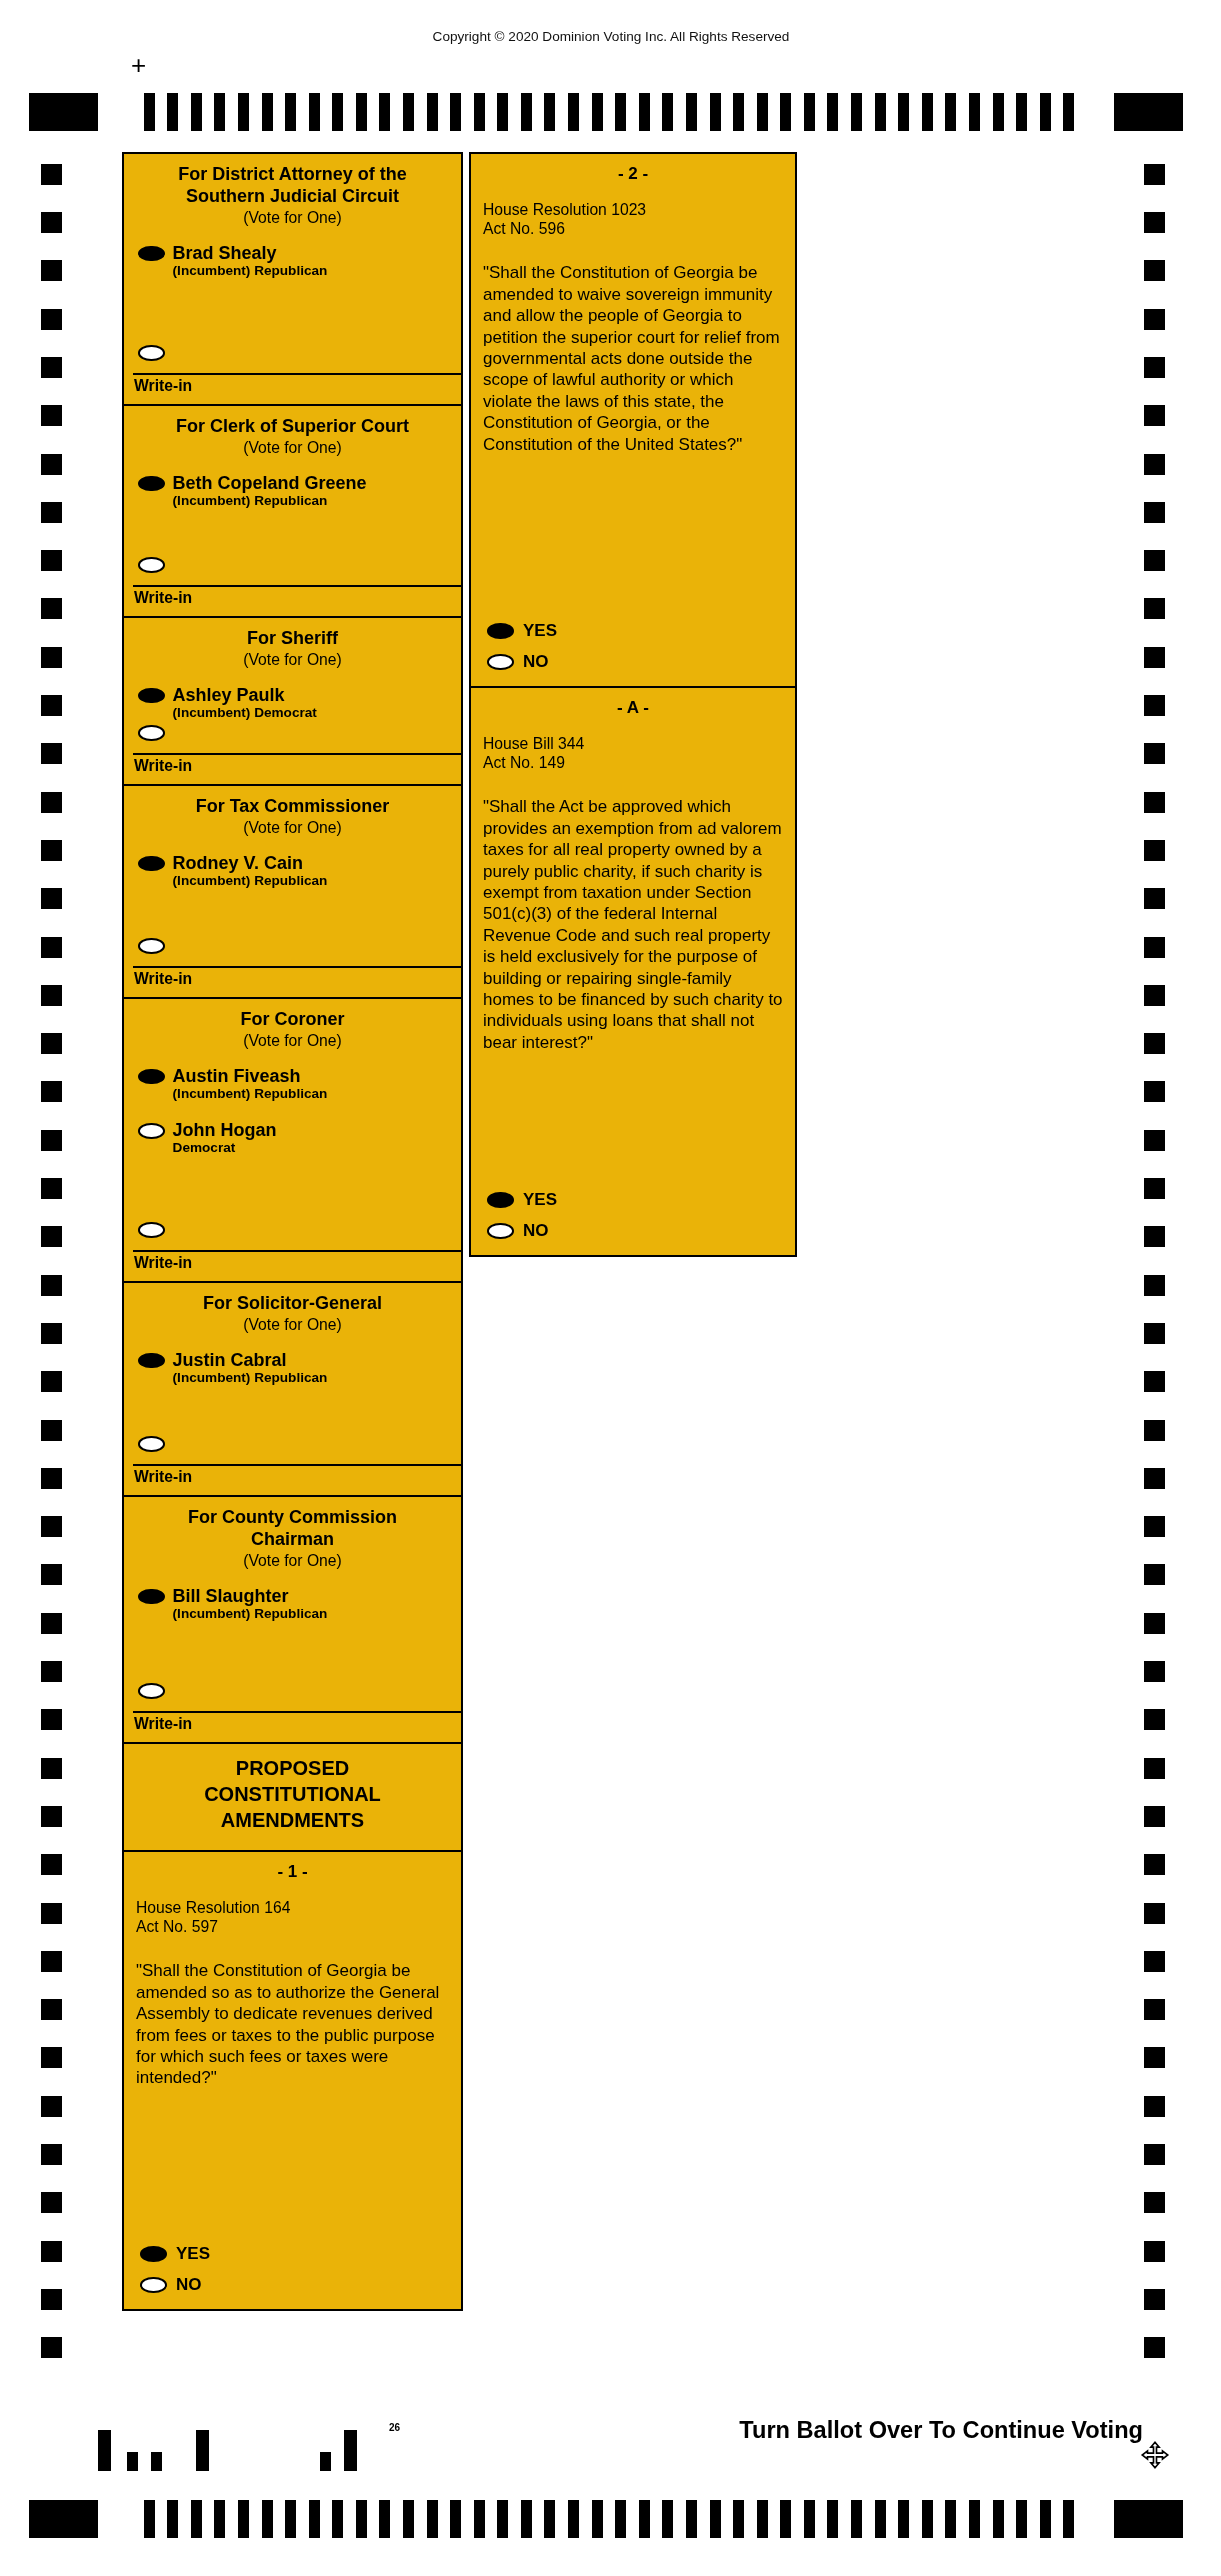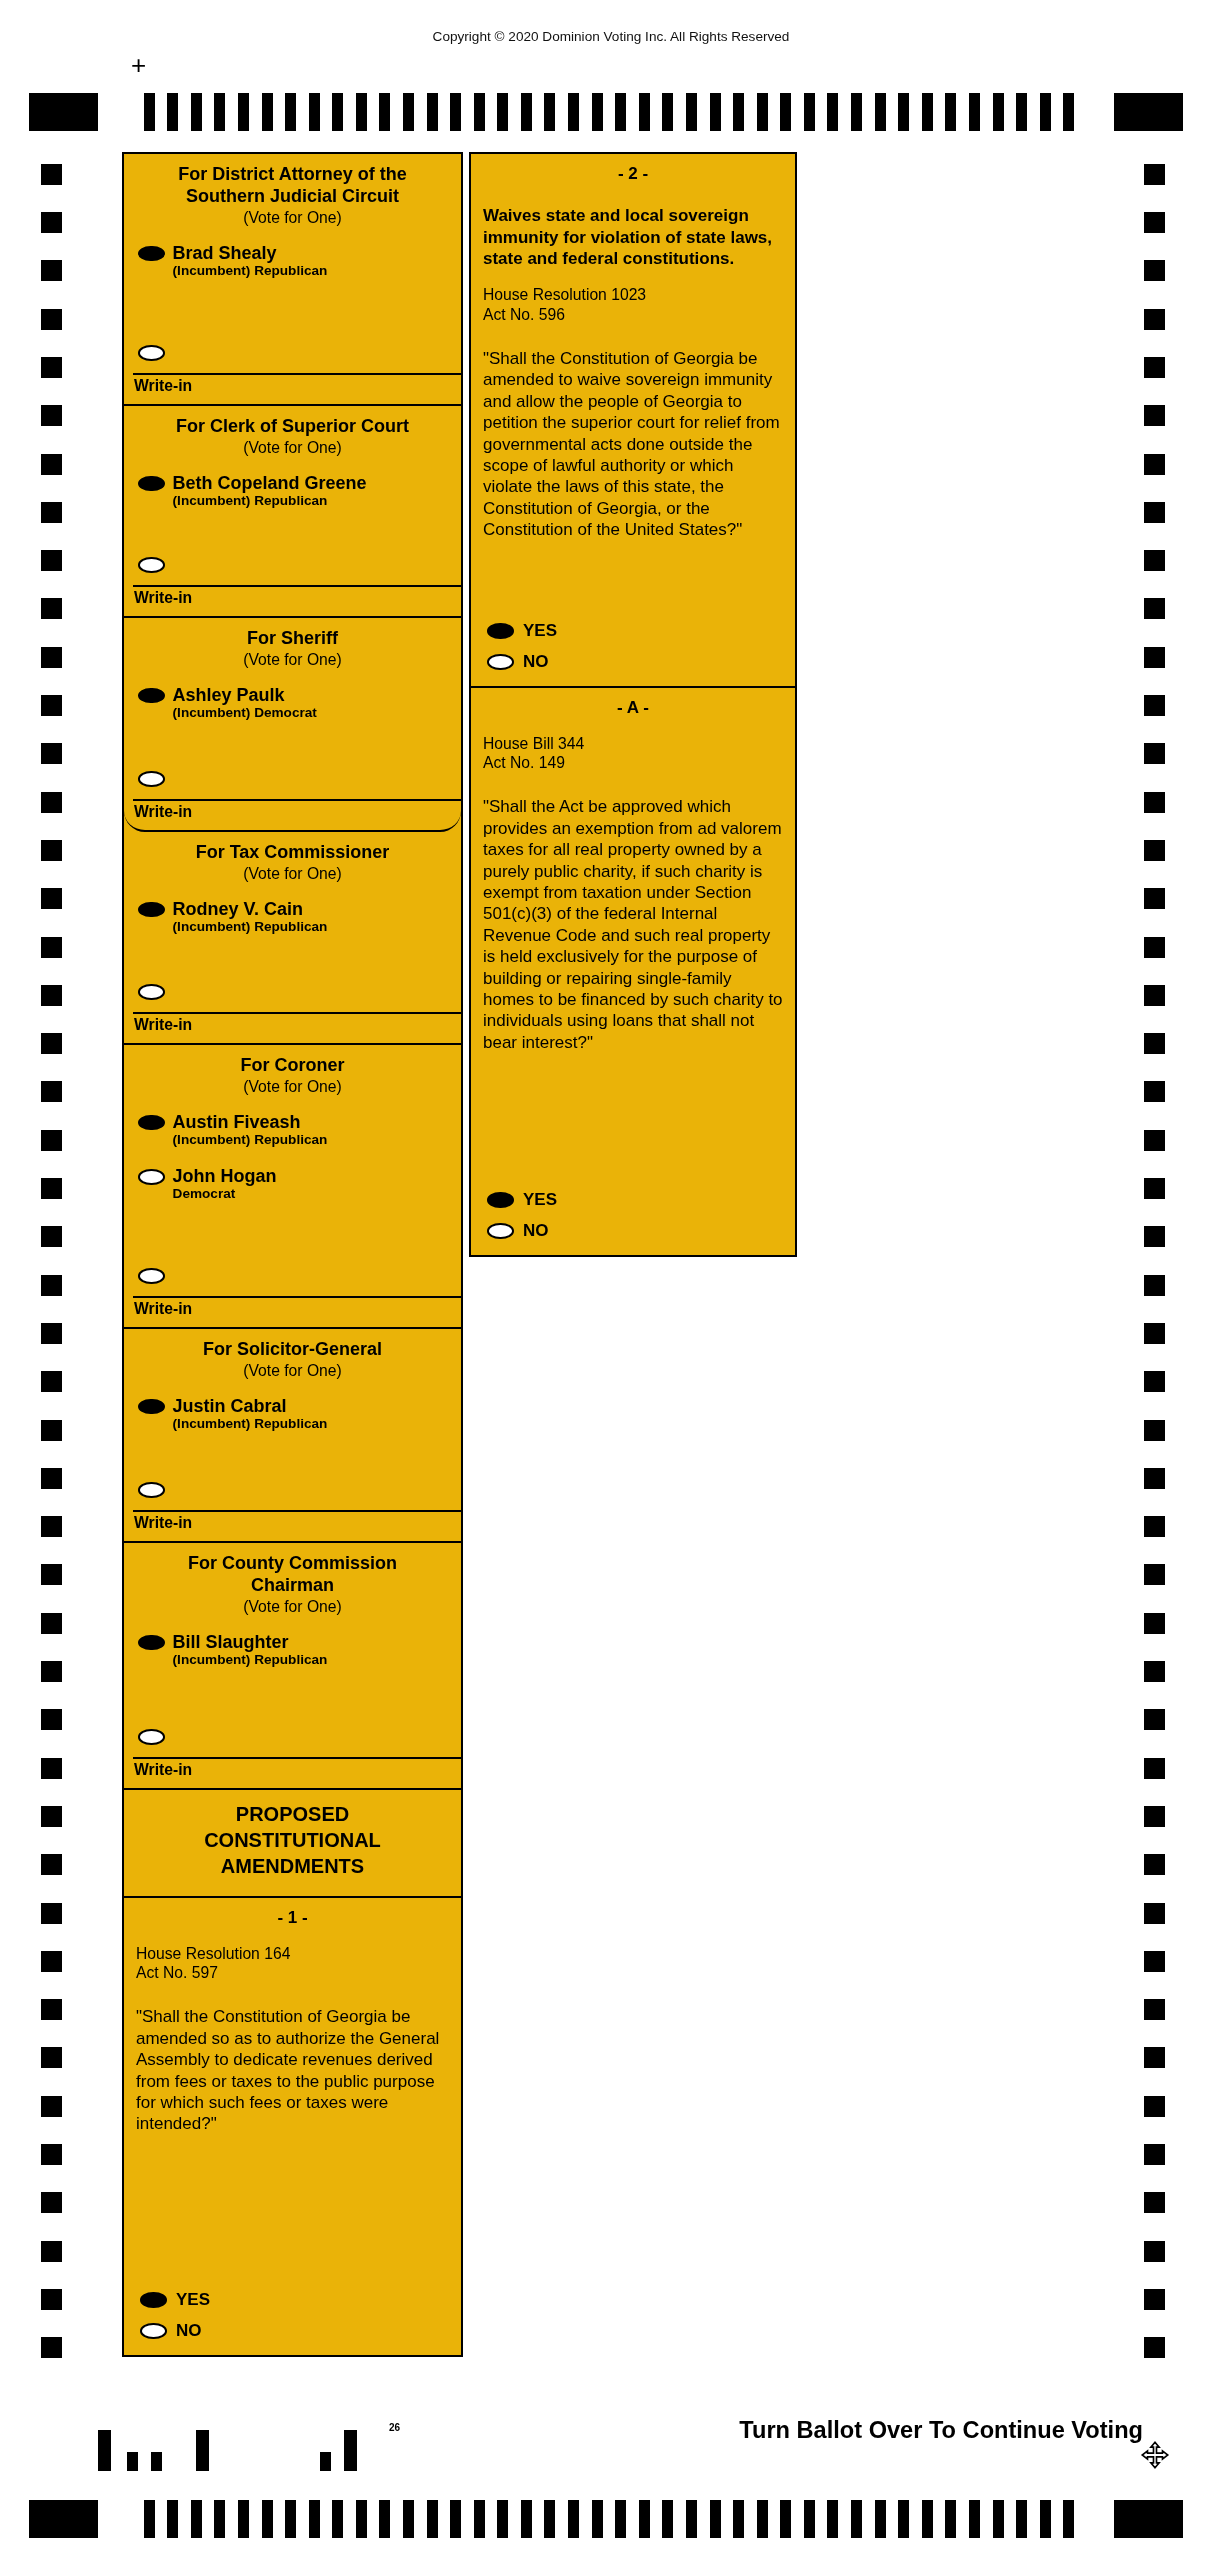--- a/index.html
+++ b/index.html
@@ -103,21 +103,21 @@
           </div>
         </div>
         <div class="wi-area">
           <div class="cand wi-bubble-row">
             <span class="bubble"></span>
           </div>
           <div class="wline"></div>
           <div class="wlabel">Write-in</div>
         </div>
       </section>
-      <section class="sec contest" style="height: 214px; border-radius: 21px;">
+      <section class="sec contest" style="height: 168px;">
         <div class="c-title">
           <div>For Sheriff</div>
         </div>
         <div class="c-vote">(Vote for One)</div>
         <div class="cands">
           <div class="cand">
             <span class="bubble filled"></span>
             <div class="cinfo">
               <div class="cname">Ashley Paulk</div>
               <div class="cdetail">(Incumbent) Democrat</div>
@@ -248,21 +248,20 @@
           <div class="cand opt">
             <span class="bubble"></span>
             <div class="olabel">NO</div>
           </div>
         </div>
       </section>
     </div>
   <div id="col-right" class="ballot-col">
       <section class="sec measure" style="height: 534px;">
         <div class="mnum">- 2 -</div>
-        <div class="msummary">Waives state and local sovereign immunity for violation of state laws, state and federal constitutions.</div>
         <div class="mrefs">
           <div>House Resolution 1023</div>
           <div>Act No. 596</div>
         </div>
         <div class="mquestion">"Shall the Constitution of Georgia be amended to waive sovereign immunity and allow the people of Georgia to petition the superior court for relief from governmental acts done outside the scope of lawful authority or which violate the laws of this state, the Constitution of Georgia, or the Constitution of the United States?"</div>
         <div class="mopts">
           <div class="cand opt">
             <span class="bubble filled"></span>
             <div class="olabel">YES</div>
           </div>

